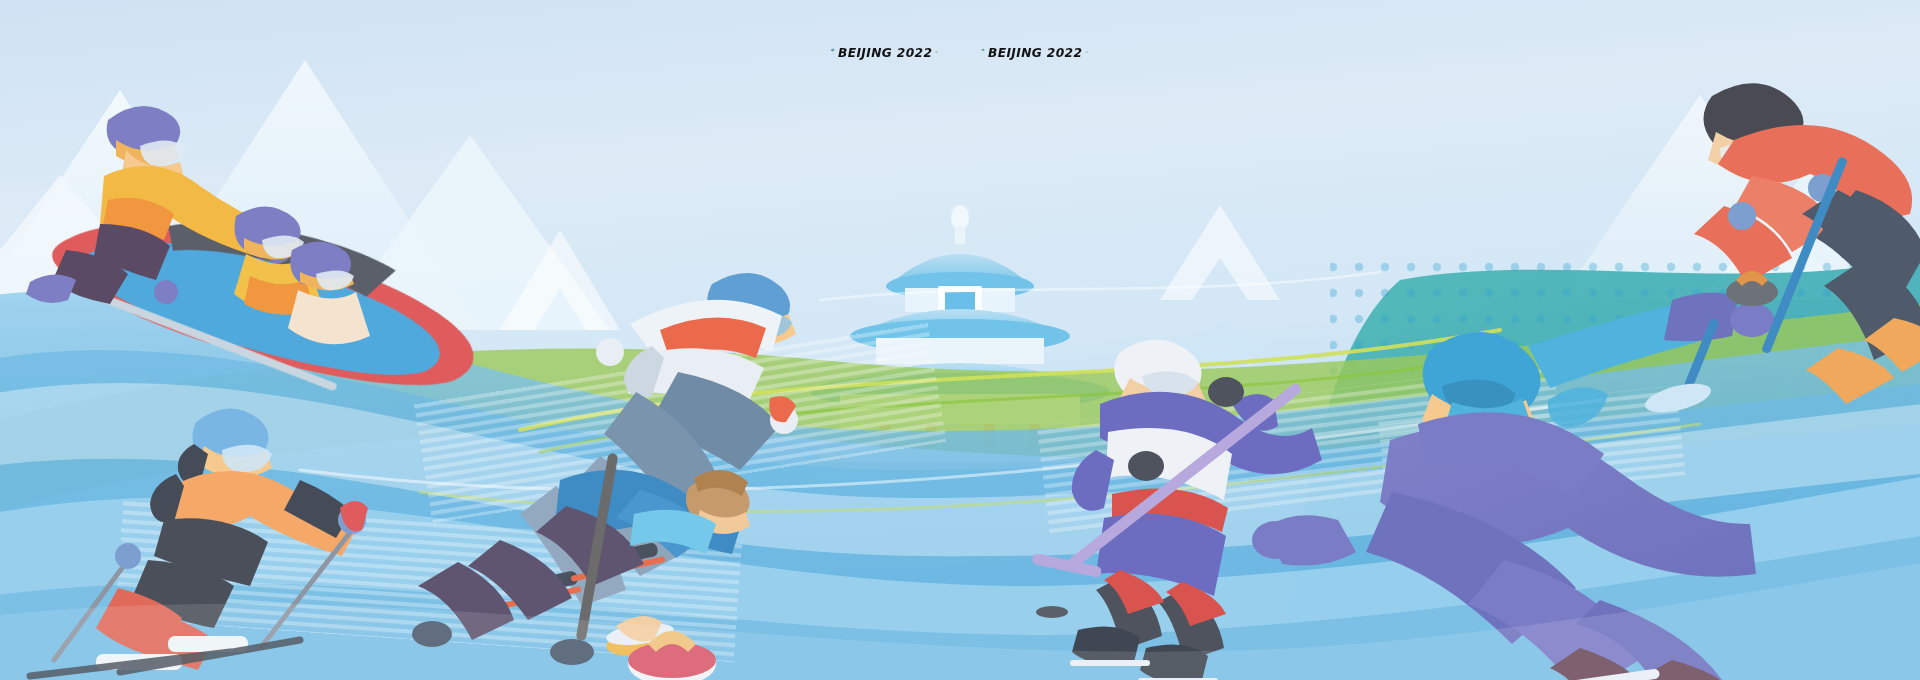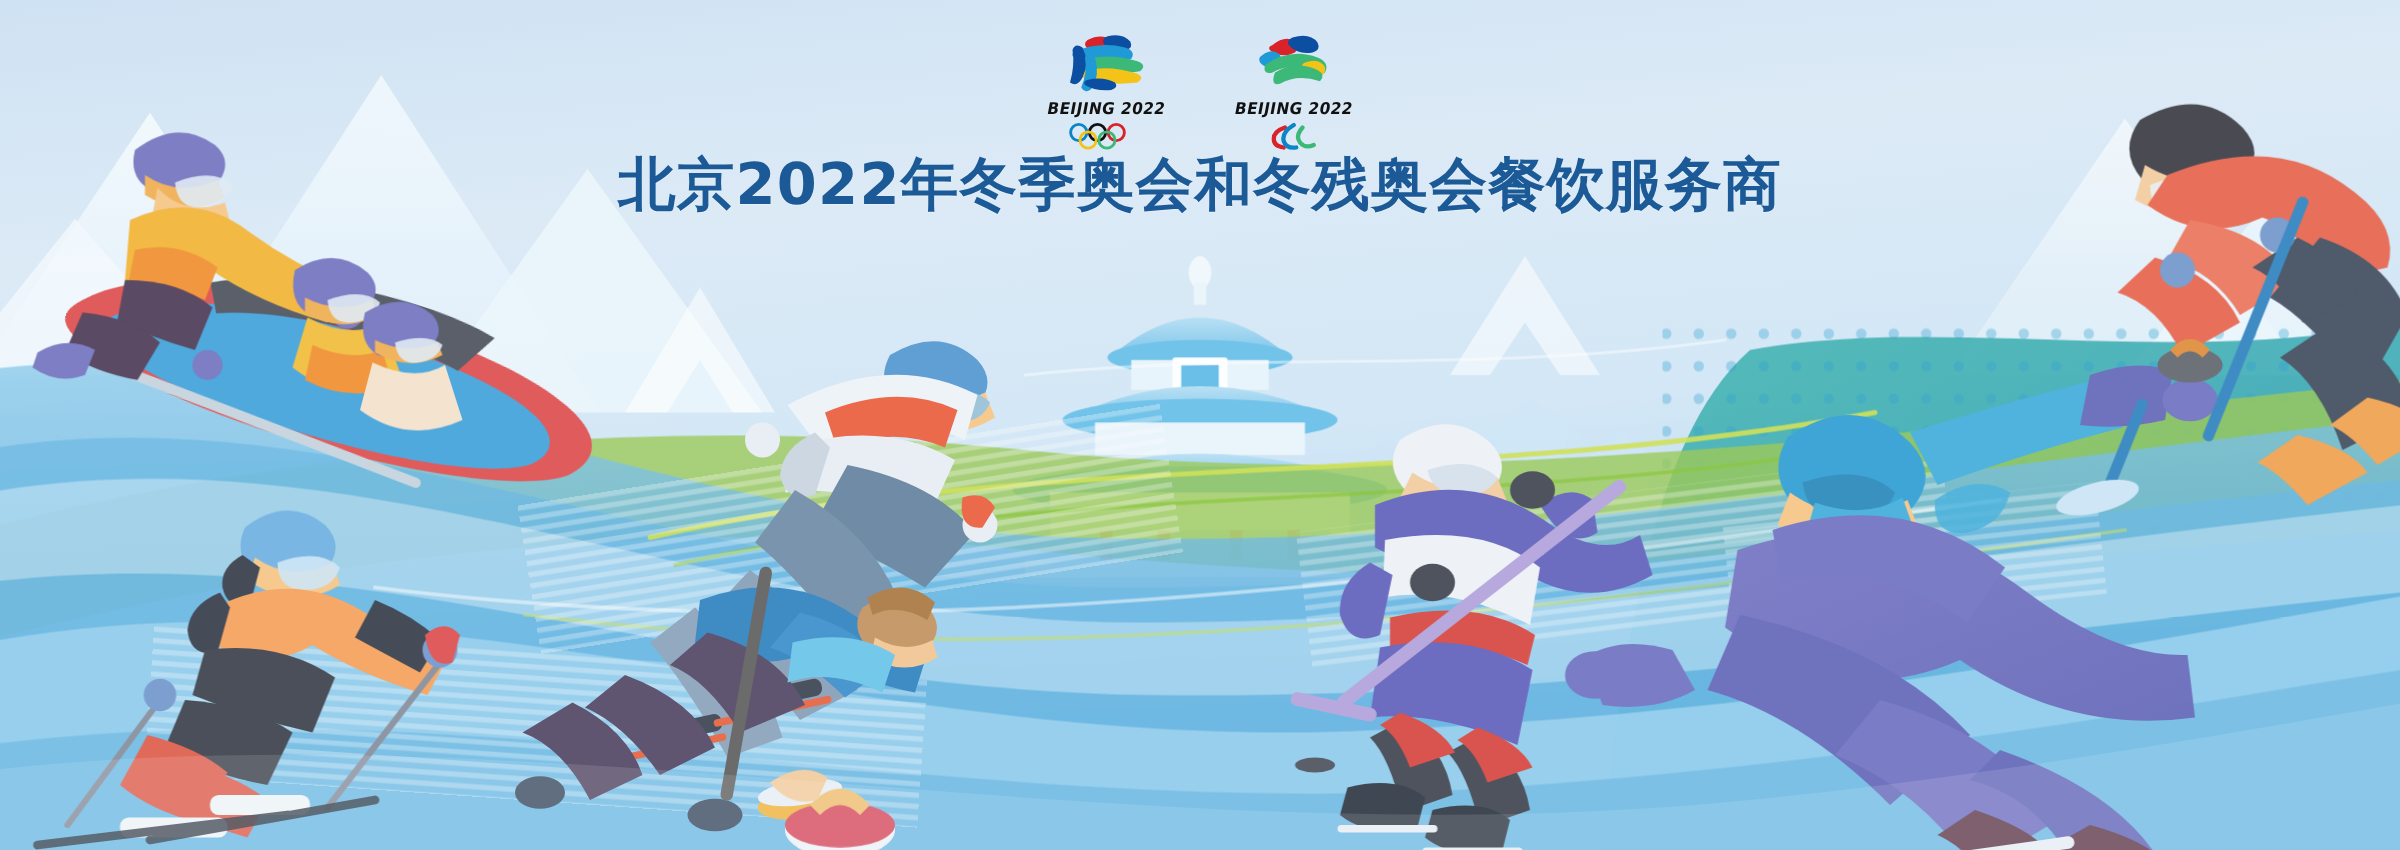--- a/index.html
+++ b/index.html
@@ -14,21 +14,21 @@
     background:linear-gradient(170deg,#cfe2f3 0%,#d7e9f6 22%,#e2f0f9 45%,#cfe6f5 70%,#a9d3ee 100%);
   }
   #art{position:absolute;inset:0;width:1920px;height:680px;display:block;}
 
   
   #logo-lockup{
     position:absolute;left:0;right:0;top:24px;
     display:flex;justify-content:center;align-items:flex-start;gap:42px;
     pointer-events:none;
   }
-  .emblem{display:flex;flex-direction:column;align-items:center;width:108px;}
+  .emblem{display:flex;align-items:center;width:108px;}
   .emblem-mark{width:74px;height:52px;display:block;}
   .emblem-word{
     font-family:"DejaVu Sans","Liberation Sans",sans-serif;
     font-weight:700;font-style:italic;
     font-size:13px;letter-spacing:.4px;
     color:#111111;margin-top:4px;white-space:nowrap;
     transform:scaleX(.94);
   }
   .emblem-sub{margin-top:3px;display:block;}
 
@@ -420,15 +420,14 @@
         <g fill="none" stroke-width="3.4" stroke-linecap="round">
           <path d="M26 4 q-9 3 -9 9 q0 6 8 7" stroke="#d8232a"></path>
           <path d="M33 2 q-10 6 -8 13 q2 6 10 5" stroke="#0b84c8"></path>
           <path d="M40 4 q-6 7 -2 12 q4 5 11 2" stroke="#3cb878"></path>
         </g>
       </svg>
     </div>
 
   </div>
 
-  <div id="headline">北京2022年冬季奥会和冬残奥会餐饮服务商</div>
 
 </div>
 
 </body></html>

